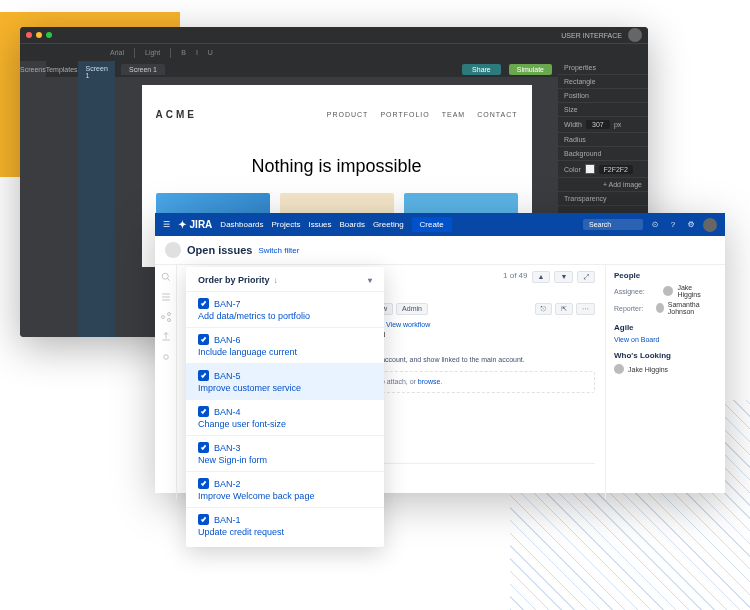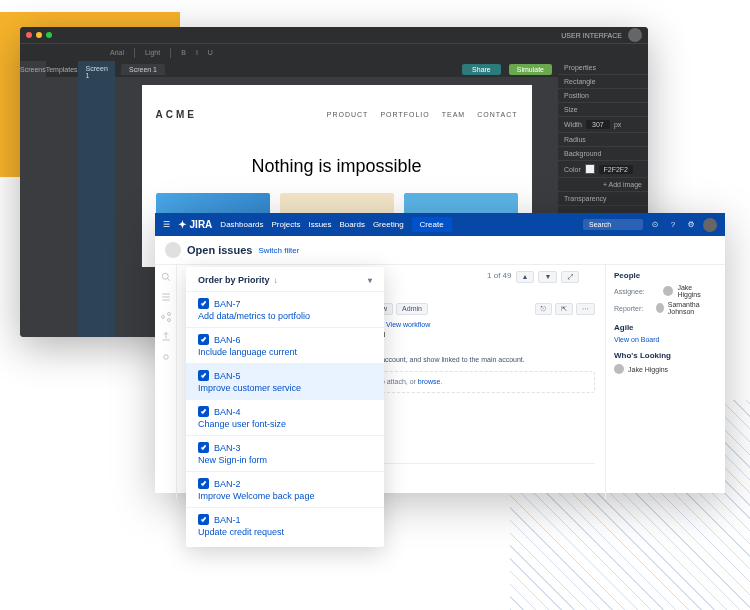--- a/index.html
+++ b/index.html
@@ -96,21 +96,21 @@
 .proto-actions{display:flex;gap:4px;align-items:center}
 .tabs{display:flex;gap:8px;margin-top:6px;font-size:7px;color:#6b778c;border-top:1px solid #eee;padding-top:4px}
 .jira-side{width:120px;border-left:1px solid #eee;padding:6px 8px;font-size:7px}
 .side-sec{margin-bottom:8px}
 .side-h{font-weight:600;color:#172b4d;margin-bottom:4px;font-size:8px}
 .side-row{display:flex;align-items:center;gap:4px;margin-bottom:3px}
 .side-label{color:#6b778c;width:46px}
 .mini-av{width:10px;height:10px;border-radius:50%;background:#bbb}
 .side-link{color:#0052cc}
 
-.top-actions{position:absolute;right:26px;top:6px;display:flex;gap:4px}
+.top-actions{position:absolute;right:10px;top:6px;display:flex;gap:4px}
 
 
 .issues{position:absolute;left:186px;top:267px;width:198px;background:#fff;z-index:5;box-shadow:0 6px 24px rgba(0,0,0,0.18);border-radius:2px;padding-bottom:4px}
 .issues-head{padding:8px 12px 6px;font-size:9px;font-weight:600;color:#172b4d;display:flex;align-items:center;gap:4px}
 .issues-head .chev{font-size:8px;color:#6b778c}
 .issue{padding:6px 12px;border-top:1px solid #f0f0f0;cursor:pointer}
 .issue.sel{background:#e9f2ff}
 .issue-key{display:flex;align-items:center;gap:5px;font-size:9px;color:#0052cc;font-weight:500}
 .check-ic{width:11px;height:11px;background:#0052cc;border-radius:2px;display:flex;align-items:center;justify-content:center}
 .check-ic svg{width:7px;height:7px;stroke:#fff;stroke-width:2.5;fill:none}

